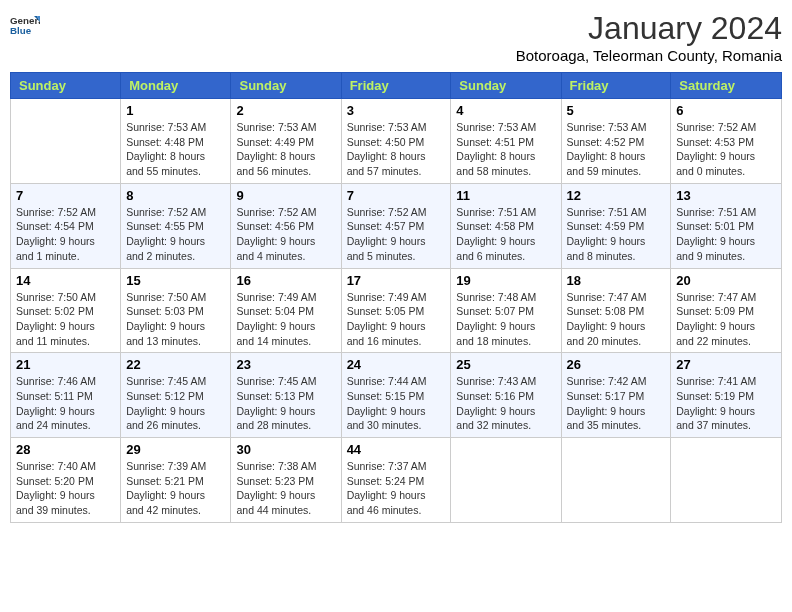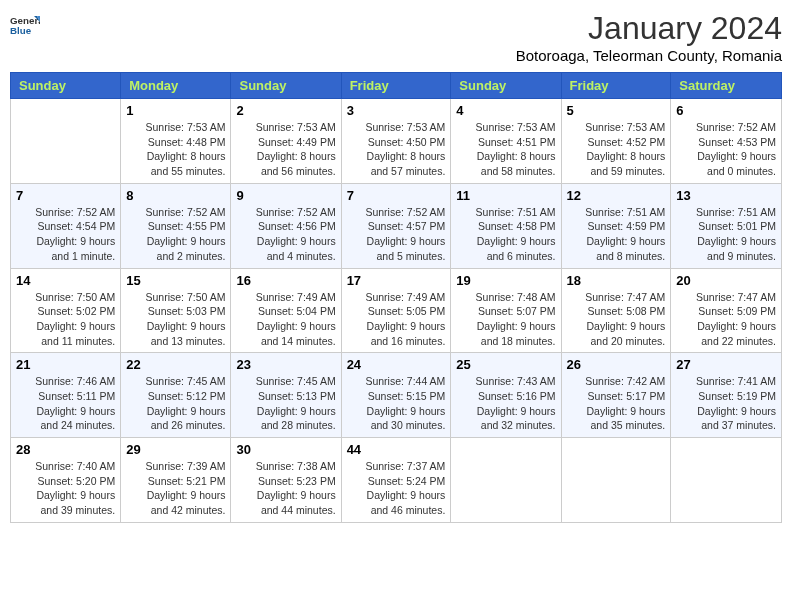--- a/index.html
+++ b/index.html
@@ -60,21 +60,20 @@
     }
     .day-number {
       font-weight: bold;
       font-size: 13px;
       margin-bottom: 2px;
     }
     .day-info {
       color: #333;
       font-size: 10.5px;
       line-height: 1.4;
-      text-align: right;
     }
     .empty-cell {
       background: #f9f9f9;
     }
     tr:nth-child(odd) td { background-color: #ffffff; }
     tr:nth-child(even) td { background-color: #f2f6ff; }
   </style>
 </head>
 <body>
 

